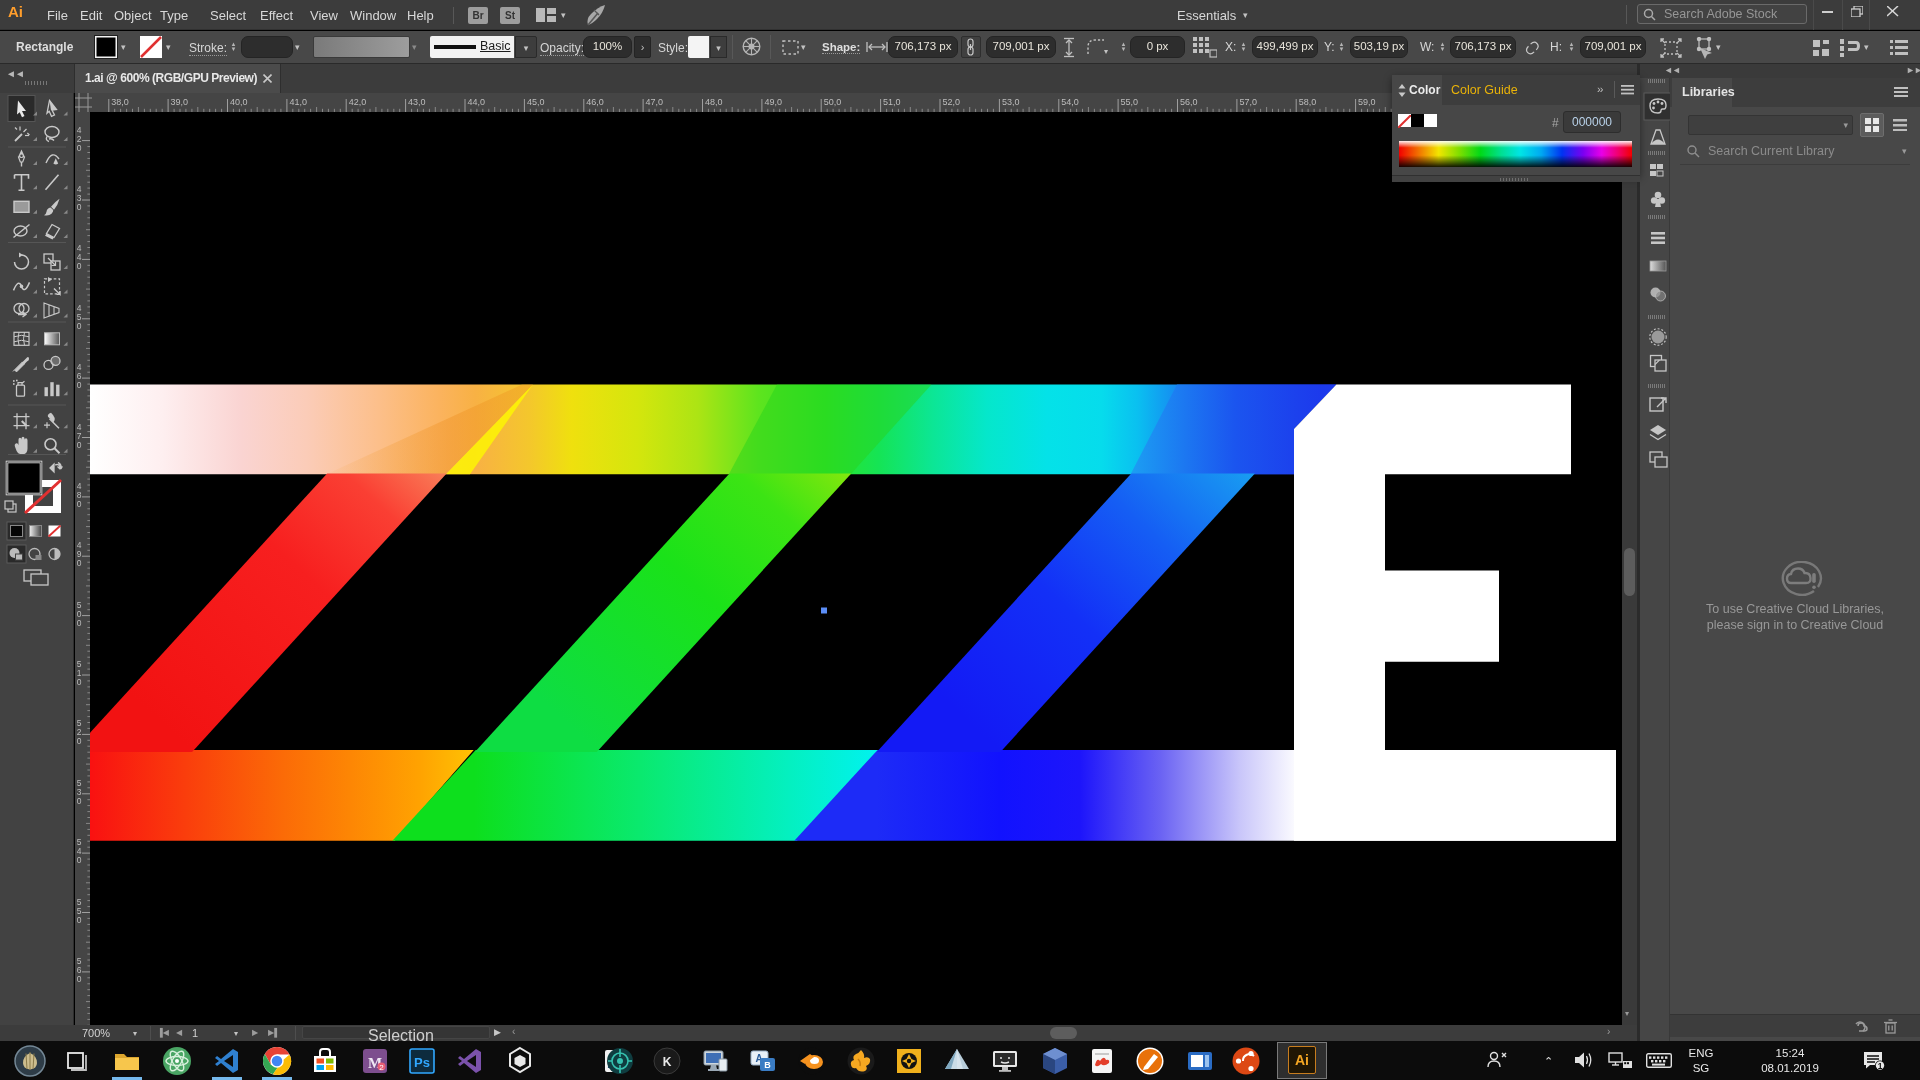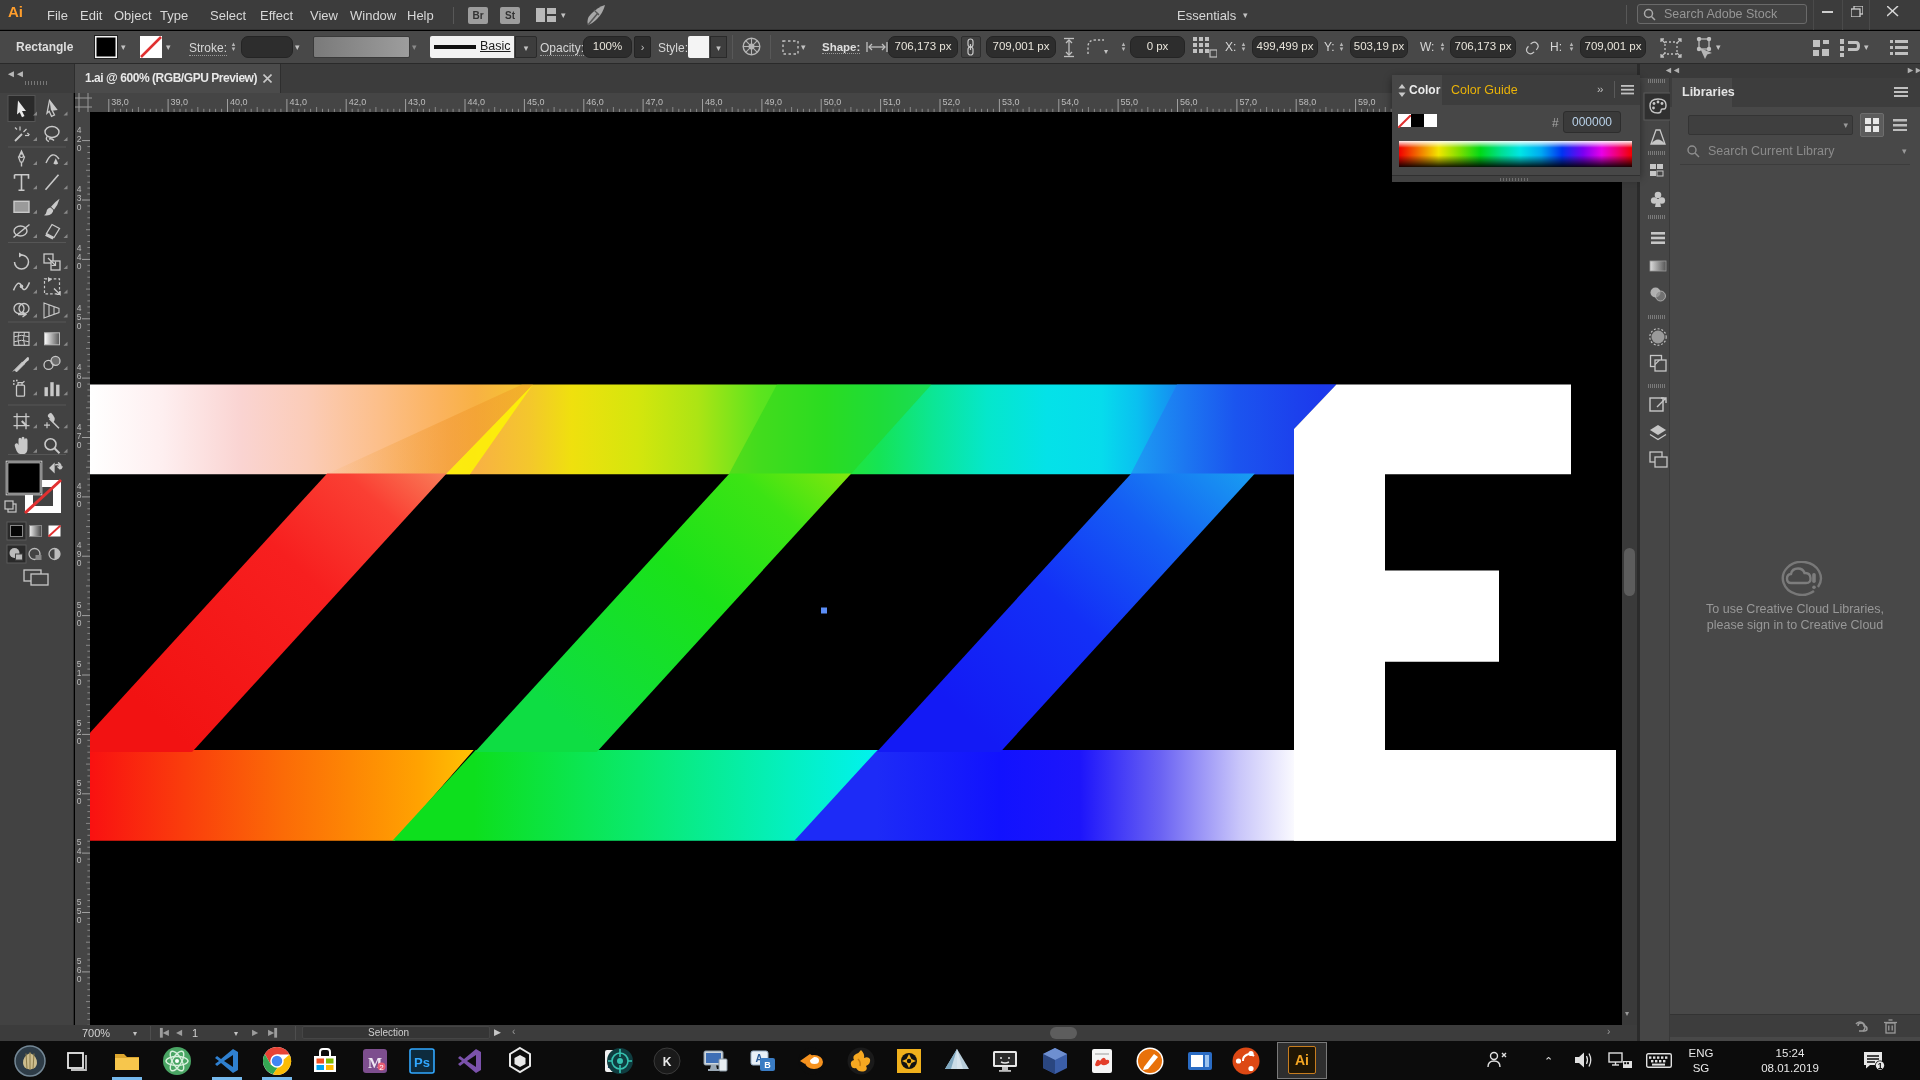--- a/index.html
+++ b/index.html
@@ -1293,21 +1293,21 @@
   <div class="abs chev" style="left:133px;top:4px;font-size:8px;">▾</div>
   <div class="abs" style="left:150px;top:1px;width:1px;height:14px;background:#4e4e4e;"></div>
   <div class="abs" style="left:157px;top:3px;font-size:8px;color:#9c9c9c;">▐◀</div>
   <div class="abs" style="left:176px;top:3px;font-size:8px;color:#9c9c9c;">◀</div>
   <div class="abs" style="left:192px;top:2px;font-size:11px;color:#d2d2d2;">1</div>
   <div class="abs chev" style="left:234px;top:4px;font-size:8px;">▾</div>
   <div class="abs" style="left:252px;top:3px;font-size:8px;color:#9c9c9c;">▶</div>
   <div class="abs" style="left:268px;top:3px;font-size:8px;color:#9c9c9c;">▶▌</div>
   <div class="abs" style="left:295px;top:1px;width:1px;height:14px;background:#4e4e4e;"></div>
   <div class="abs" style="left:302px;top:1px;width:188px;height:13px;background:#353535;border:1px solid #454545;border-radius:2px;"></div>
-      <div class="abs" style="left:368px;top:2px;font-size:10px;color:#cfcfcf;">Selection</div>
+      <div class="abs" style="left:368px;top:2px;font-size:16px;color:#cfcfcf;">Selection</div>
   <div class="abs" style="left:494px;top:2px;font-size:9px;color:#c8c8c8;">▶</div>
   <div class="abs" style="left:512px;top:1px;font-size:10px;color:#9c9c9c;">‹</div>
   <div class="abs" style="left:1050px;top:2px;width:27px;height:12px;background:#5d5d5d;border-radius:6px;"></div>
   <div class="abs" style="left:1607px;top:1px;font-size:10px;color:#9c9c9c;">›</div>
 </div>
 
 <div class="abs" style="left:0;top:1041px;width:1920px;height:39px;background:#0c0c0c;" id="taskbar">
 <div class="abs" style="left:14px;top:4px;width:32px;height:32px;"><svg width="32" height="32" viewBox="0 0 32 32">
           <circle cx="16" cy="16" r="15" fill="#2e3c47" stroke="#748896" stroke-width="1.5"></circle>
           <path d="M16,8 Q23,11 23,18 Q23,23.5 16,24.5 Q9,23.5 9,18 Q9,11 16,8 Z" fill="#cdbd8d"></path>

